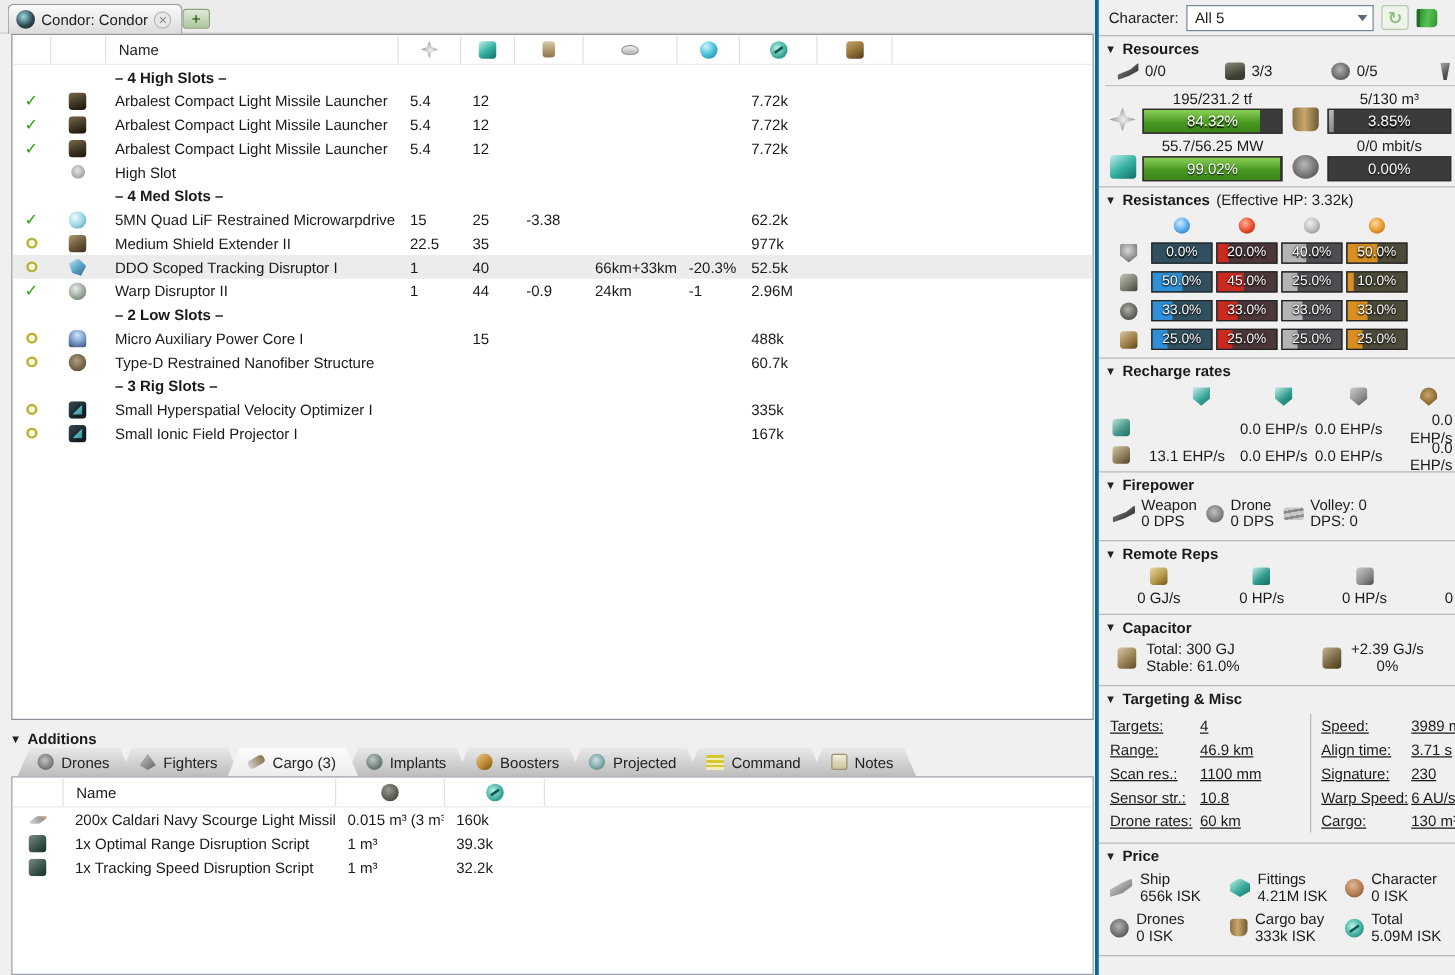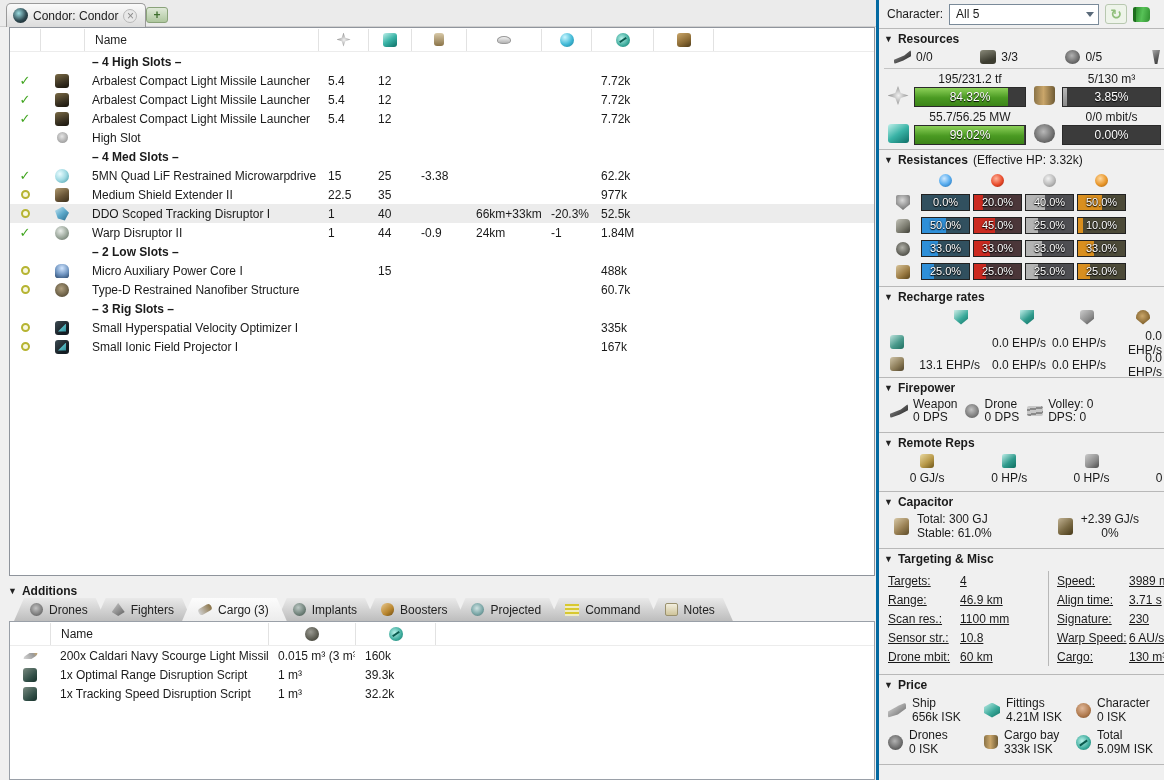--- a/index.html
+++ b/index.html
@@ -398,21 +398,21 @@
           </span>
           <span class="fcell ci">
             <span class="icx ic-warp-disruptor"></span>
           </span>
           <span class="fcell mname">Warp Disruptor II</span>
           <span class="fcell val">1</span>
           <span class="fcell val">44</span>
           <span class="fcell val">-0.9</span>
           <span class="fcell val">24km</span>
           <span class="fcell val">-1</span>
-          <span class="fcell val">1.84M</span>
+          <span class="fcell val">2.96M</span>
           <span class="fcell val"></span>
           <span class="fcell"></span>
         </div>
         <div class="frow sectionrow">
           <span class="fcell"></span>
           <span class="fcell"></span>
           <span class="fcell sec-name">– 2 Low Slots –</span>
           <span class="fcell"></span>
           <span class="fcell"></span>
           <span class="fcell"></span>
@@ -953,21 +953,21 @@
             </div>
             <div class="tm-row">
               <span>Scan res.:</span>
               <span>1100 mm</span>
             </div>
             <div class="tm-row">
               <span>Sensor str.:</span>
               <span>10.8</span>
             </div>
             <div class="tm-row">
-              <span>Drone mbit:</span>
+              <span>Drone rates:</span>
               <span>60 km</span>
             </div>
           </div>
         <div class="tm-col right-col">
             <div class="tm-row">
               <span>Speed:</span>
               <span>3989 m/s</span>
             </div>
             <div class="tm-row">
               <span>Align time:</span>

